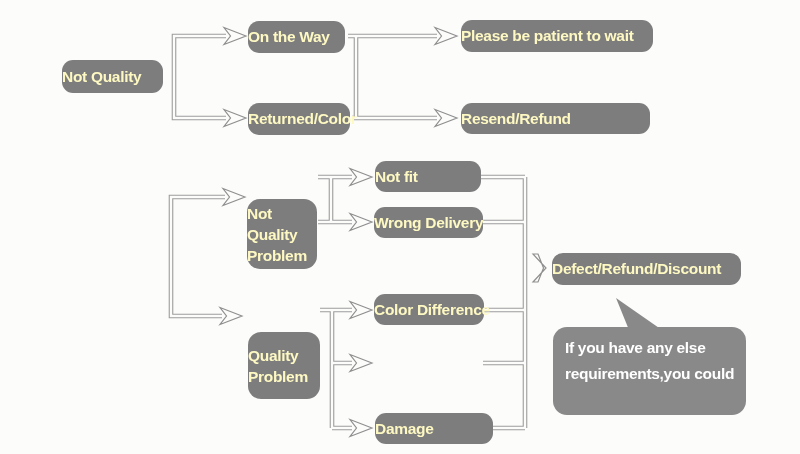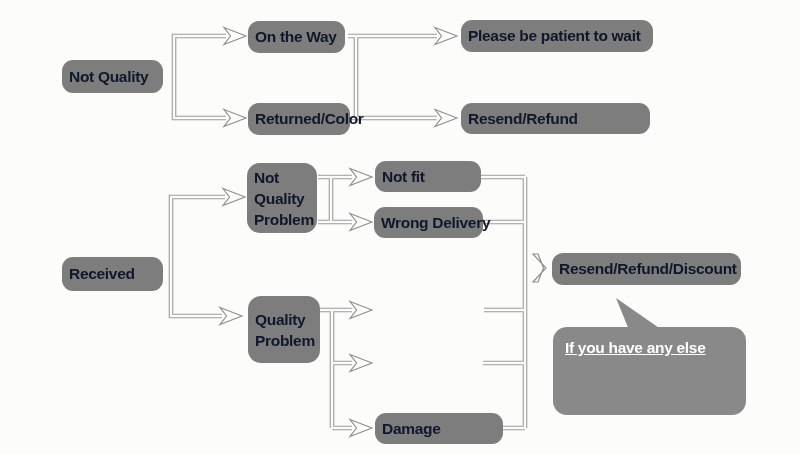--- a/index.html
+++ b/index.html
@@ -7,51 +7,51 @@
     position:relative;
     width:800px;height:454px;
     background:#fcfcfb;
     font-family:"Liberation Sans", sans-serif;
     overflow:hidden;
   }
   .wires{position:absolute;left:0;top:0;}
   .node{
     position:absolute;
     background:#7d7d7d;
-    color:#0f172a;
+    color:#fef9c3;
     border-radius:11px;
     display:flex;
     align-items:center;
-    padding-left:7px;
+    padding-left:0;
     box-sizing:border-box;
     font-size:15.5px;
     font-weight:bold;
     letter-spacing:-0.3px;
     white-space:nowrap;
   }
   .node.multi{
     flex-direction:column;
     justify-content:center;
     align-items:flex-start;
     border-radius:13px;
     line-height:21px;
+    margin-top:36px;
   }
   .note{
     position:absolute;
     background:#898989;
     color:#ffffff;
     border-radius:14px;
     box-sizing:border-box;
     padding:8px 10px 0 12px;
     font-size:15.5px;
     font-weight:bold;
     letter-spacing:-0.3px;
     line-height:25.5px;
     white-space:nowrap;
-    text-decoration:underline;
   }
 </style>
 </head>
 <body>
 
 <div class="stage">
 
   <svg class="wires" width="800" height="454" viewBox="0 0 800 454">
 
     <path d="M226,36 H174 V118 H226
@@ -89,40 +89,41 @@
   <div class="node" style="left:62px;top:60px;width:101px;height:33px">Not Quality</div>
 
   <div class="node" style="left:248px;top:21px;width:97px;height:32px">On the Way</div>
 
   <div class="node" style="left:248px;top:103px;width:102px;height:32px">Returned/Color</div>
 
   <div class="node" style="left:461px;top:103px;width:189px;height:31px">Resend/Refund</div>
 
   <div class="node" style="left:461px;top:20px;width:192px;height:32px">Please be patient to wait</div>
 
-  <div class="node" style="left:62px;top:257px;width:101px;height:34px">Received</div>
 
   <div class="node multi" style="left:247px;top:163px;width:70px;height:70px">
     <div>Not</div>
     <div>Quality</div>
     <div>Problem</div>
   </div>
 
   <div class="node" style="left:375px;top:161px;width:106px;height:31px">Not fit</div>
 
   <div class="node" style="left:374px;top:207px;width:109px;height:31px">Wrong Delivery</div>
 
   <div class="node multi" style="left:248px;top:296px;width:72px;height:67px">
     <div>Quality</div>
     <div>Problem</div>
   </div>
 
+  <div class="node" style="left:374px;top:294px;width:110px;height:31px">Color Difference</div>
 
 
-  <div class="node" style="left:375px;top:413px;width:128px;height:31px">Damage</div>
+  <div class="node" style="left:375px;top:413px;width:118px;height:31px">Damage</div>
 
-  <div class="node" style="left:552px;top:253px;width:189px;height:32px">Resend/Refund/Discount</div>
+  <div class="node" style="left:552px;top:253px;width:189px;height:32px">Defect/Refund/Discount</div>
 
   <div class="note" style="left:553px;top:327px;width:193px;height:88px">
     <div>If you have any else</div>
+    <div>requirements,you could</div>
   </div>
 
 </div>
 
 </body></html>

